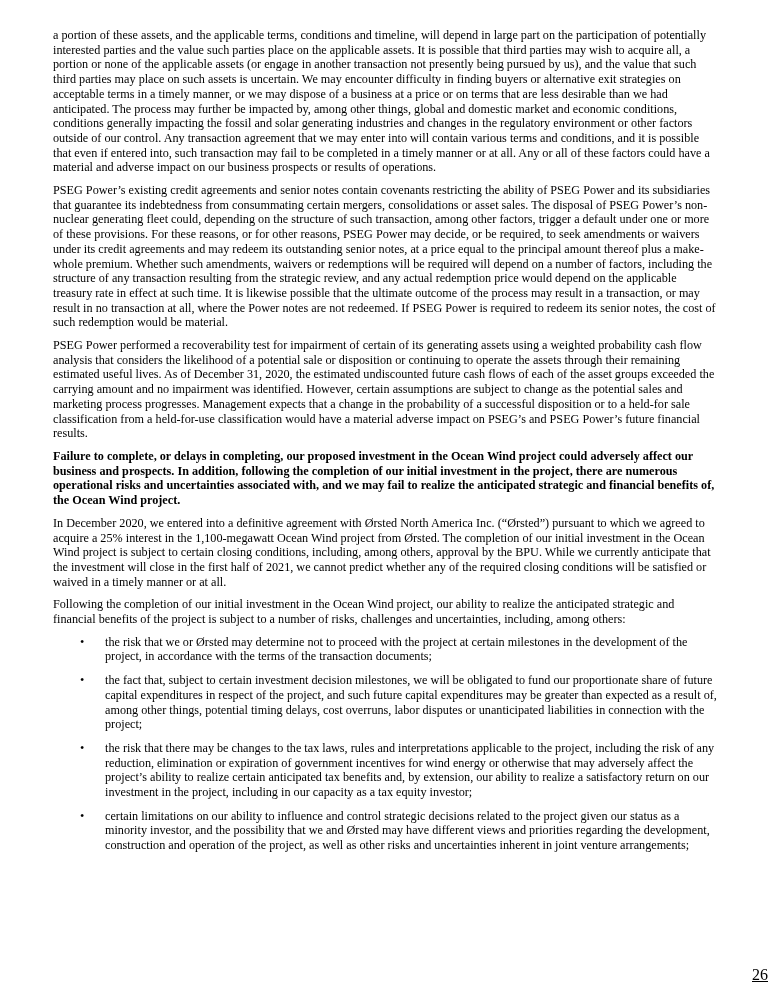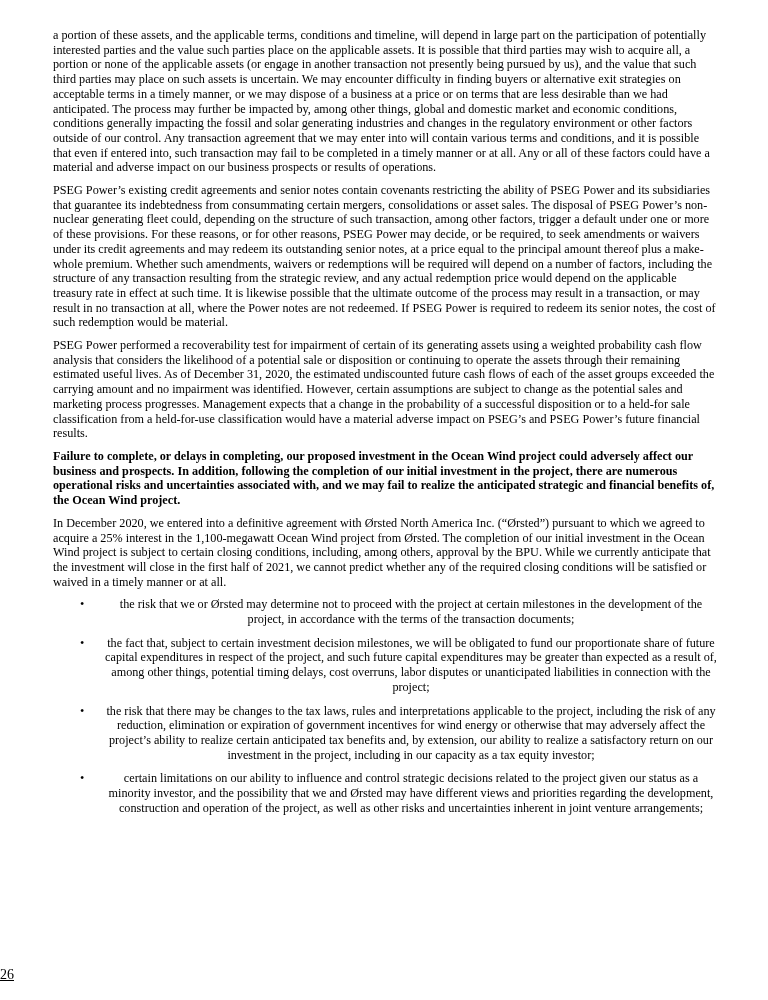--- a/index.html
+++ b/index.html
@@ -35,47 +35,47 @@
   .bullet {
     display: flex;
     margin: 0 0 9px 0;
   }
   .marker {
     flex: 0 0 25px;
     width: 25px;
   }
   .bullet-text {
     flex: 1 1 auto;
-    text-align: center;
   }
   .page-number {
     position: absolute;
     bottom: 17px;
     left: 0;
     right: 0;
-    text-align: left;
-    font-size: 14px;
+    text-align: right;
+    font-size: 16px;
     text-decoration: underline;
   }
 </style>
 </head>
 <body>
 
 <div class="page">
 
   <p class="para">a portion of these assets, and the applicable terms, conditions and timeline, will depend in large part on the participation of potentially interested parties and the value such parties place on the applicable assets. It is possible that third parties may wish to acquire all, a portion or none of the applicable assets (or engage in another transaction not presently being pursued by us), and the value that such third parties may place on such assets is uncertain. We may encounter difficulty in finding buyers or alternative exit strategies on acceptable terms in a timely manner, or we may dispose of a business at a price or on terms that are less desirable than we had anticipated. The process may further be impacted by, among other things, global and domestic market and economic conditions, conditions generally impacting the fossil and solar generating industries and changes in the regulatory environment or other factors outside of our control. Any transaction agreement that we may enter into will contain various terms and conditions, and it is possible that even if entered into, such transaction may fail to be completed in a timely manner or at all. Any or all of these factors could have a material and adverse impact on our business prospects or results of operations.</p>
 
   <p class="para">PSEG Power’s existing credit agreements and senior notes contain covenants restricting the ability of PSEG Power and its subsidiaries that guarantee its indebtedness from consummating certain mergers, consolidations or asset sales. The disposal of PSEG Power’s non-nuclear generating fleet could, depending on the structure of such transaction, among other factors, trigger a default under one or more of these provisions. For these reasons, or for other reasons, PSEG Power may decide, or be required, to seek amendments or waivers under its credit agreements and may redeem its outstanding senior notes, at a price equal to the principal amount thereof plus a make-whole premium. Whether such amendments, waivers or redemptions will be required will depend on a number of factors, including the structure of any transaction resulting from the strategic review, and any actual redemption price would depend on the applicable treasury rate in effect at such time. It is likewise possible that the ultimate outcome of the process may result in a transaction, or may result in no transaction at all, where the Power notes are not redeemed. If PSEG Power is required to redeem its senior notes, the cost of such redemption would be material.</p>
 
   <p class="para">PSEG Power performed a recoverability test for impairment of certain of its generating assets using a weighted probability cash flow analysis that considers the likelihood of a potential sale or disposition or continuing to operate the assets through their remaining estimated useful lives. As of December 31, 2020, the estimated undiscounted future cash flows of each of the asset groups exceeded the carrying amount and no impairment was identified. However, certain assumptions are subject to change as the potential sales and marketing process progresses. Management expects that a change in the probability of a successful disposition or to a held-for sale classification from a held-for-use classification would have a material adverse impact on PSEG’s and PSEG Power’s future financial results.</p>
 
   <p class="para heading">Failure to complete, or delays in completing, our proposed investment in the Ocean Wind project could adversely affect our business and prospects. In addition, following the completion of our initial investment in the project, there are numerous operational risks and uncertainties associated with, and we may fail to realize the anticipated strategic and financial benefits of, the Ocean Wind project.</p>
 
   <p class="para">In December 2020, we entered into a definitive agreement with Ørsted North America Inc. (“Ørsted”) pursuant to which we agreed to acquire a 25% interest in the 1,100-megawatt Ocean Wind project from Ørsted. The completion of our initial investment in the Ocean Wind project is subject to certain closing conditions, including, among others, approval by the BPU. While we currently anticipate that the investment will close in the first half of 2021, we cannot predict whether any of the required closing conditions will be satisfied or waived in a timely manner or at all.</p>
 
+  <p class="para">Following the completion of our initial investment in the Ocean Wind project, our ability to realize the anticipated strategic and financial benefits of the project is subject to a number of risks, challenges and uncertainties, including, among others:</p>
 
   <ul class="bullets">
     <li class="bullet">
       <span class="marker">•</span>
       <span class="bullet-text">the risk that we or Ørsted may determine not to proceed with the project at certain milestones in the development of the project, in accordance with the terms of the transaction documents;</span>
     </li>
     <li class="bullet">
       <span class="marker">•</span>
       <span class="bullet-text">the fact that, subject to certain investment decision milestones, we will be obligated to fund our proportionate share of future capital expenditures in respect of the project, and such future capital expenditures may be greater than expected as a result of, among other things, potential timing delays, cost overruns, labor disputes or unanticipated liabilities in connection with the project;</span>
     </li>

